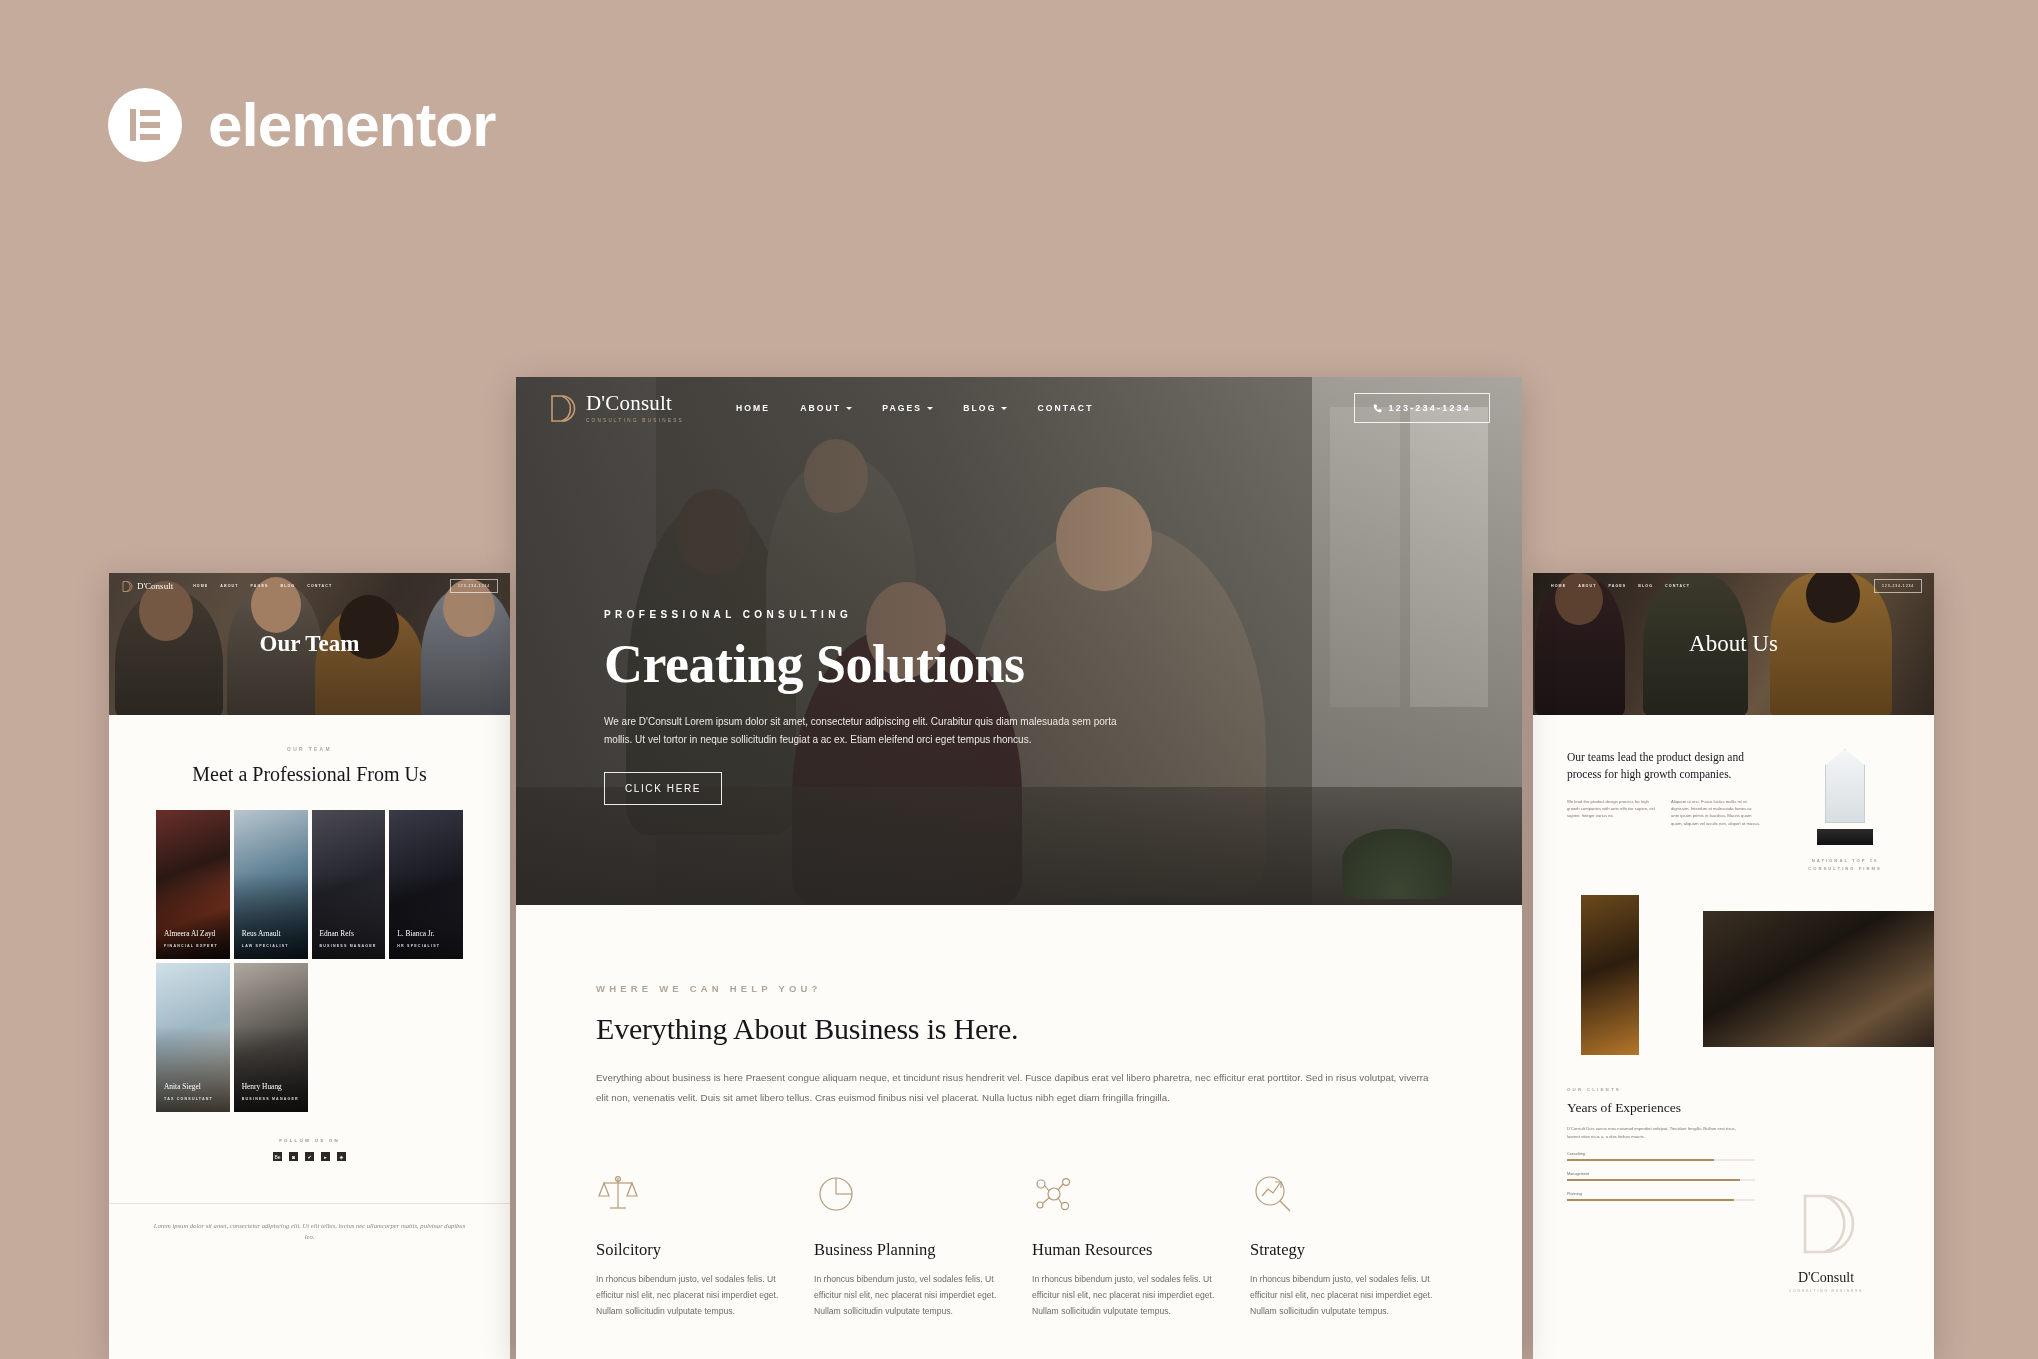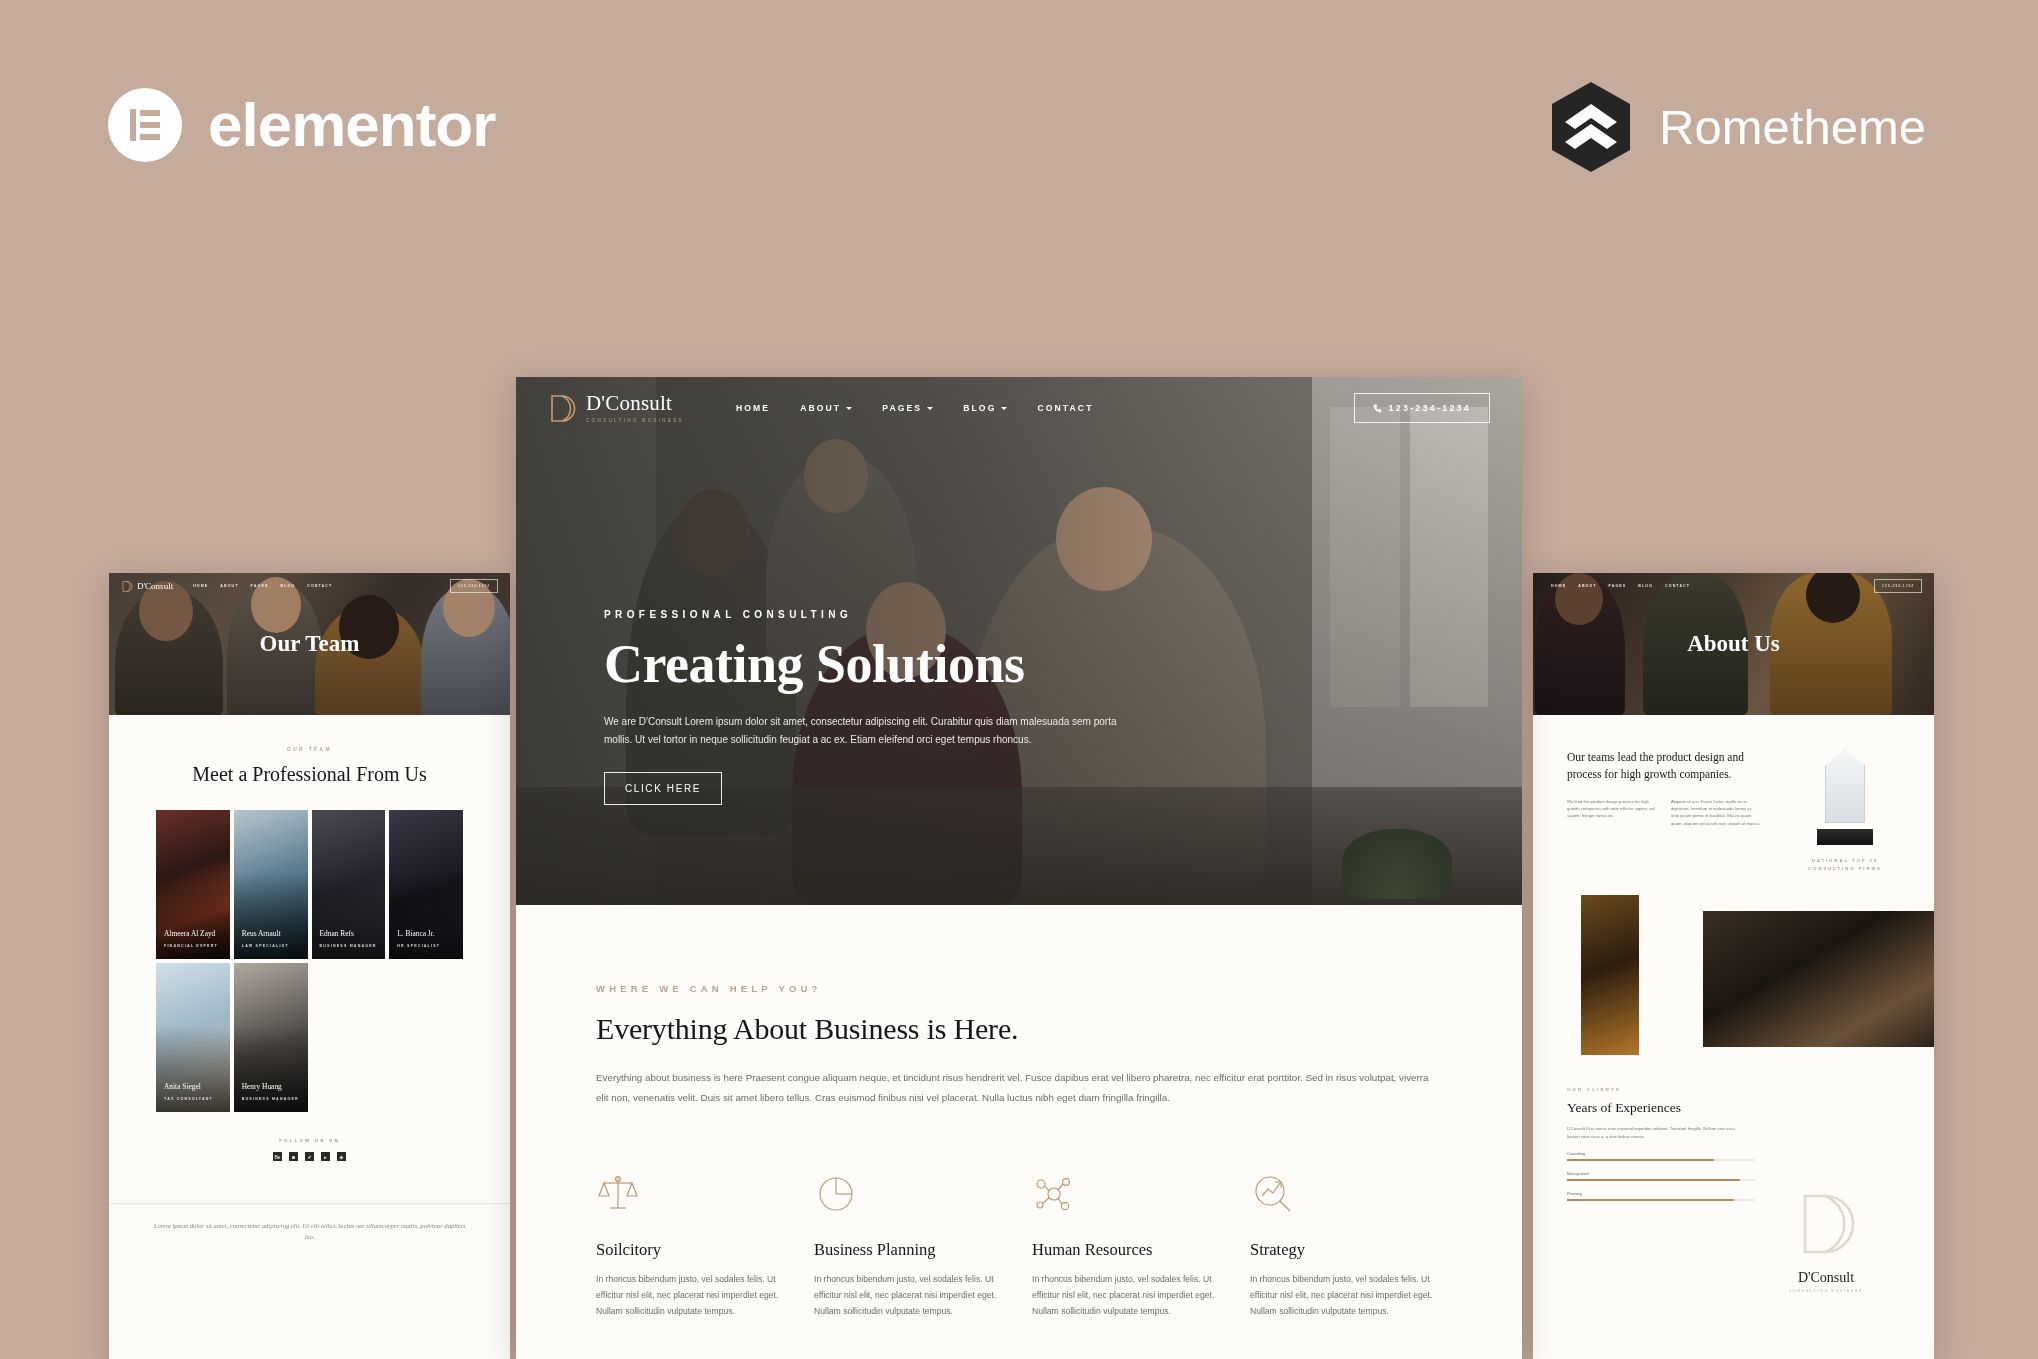--- a/index.html
+++ b/index.html
@@ -151,21 +151,21 @@
   
   .rp-hero { position:relative; height:142px; overflow:hidden; background:#2f2823; }
   .rp-hero .ph { position:absolute; inset:0; background:linear-gradient(120deg,#2b241e 0%,#564438 35%,#8d7255 62%,#3a2f26 100%); }
   .rp-hero .g1 { position:absolute; left:2px; top:6px; width:90px; height:138px; background:linear-gradient(180deg,#3a2326,#1d1316); border-radius:40% 40% 10% 10%/50% 50% 6% 6%; }
   .rp-hero .g1h{ position:absolute; left:22px; top:0px; width:48px; height:52px; background:#7a5540; border-radius:50%; }
   .rp-hero .g2 { position:absolute; left:110px; top:2px; width:105px; height:142px; background:linear-gradient(180deg,#4a4a38,#2a2a20); border-radius:40% 40% 10% 10%/50% 50% 6% 6%; }
   .rp-hero .g3 { position:absolute; right:42px; top:0px; width:122px; height:144px; background:linear-gradient(180deg,#c08a3c,#7a5220); border-radius:38% 38% 8% 8%/46% 46% 5% 5%; }
   .rp-hero .g3h{ position:absolute; right:74px; top:-6px; width:54px; height:56px; background:#2b1d16; border-radius:50%; }
   .rp-hero .ov { position:absolute; inset:0; background:rgba(24,20,16,.3); }
   .rp-title { position:absolute; inset:0; display:flex; align-items:center; justify-content:center; z-index:3;
-    color:#fff; font-family:"Liberation Serif",serif; font-weight:700; font-size:23px; }
+    color:#fff; font-family:"Liberation Serif",serif; font-weight:400; font-size:23px; }
 
   .rp-body { padding:34px 0 0 34px; }
   .rp-two { display:flex; gap:16px; }
   .rp-lead { font-family:"Liberation Serif",serif; font-size:11.5px; color:#17161a; line-height:1.5; width:190px; }
   .rp-cols { display:flex; gap:14px; margin-top:14px; }
   .rp-cols p { color:#7b746d; font-size:4.2px; line-height:1.75; width:90px; }
   .trophy-wrap { margin-left:auto; margin-right:34px; text-align:center; width:110px; }
   .trophy { width:56px; height:96px; margin:0 auto; position:relative; }
   .trophy .glass { position:absolute; left:8px; top:0; width:40px; height:74px; background:linear-gradient(180deg,#f4f6f7,#d8dee1); clip-path:polygon(50% 0,100% 22%,100% 100%,0 100%,0 22%); border:1px solid #c8ced1; }
   .trophy .base { position:absolute; left:0; bottom:0; width:56px; height:16px; background:linear-gradient(180deg,#2b2b2b,#121212); }
@@ -201,30 +201,20 @@
         <div class="bar-stack">
             <div class="bar-h"></div>
             <div class="bar-h"></div>
             <div class="bar-h"></div>
           </div>
       </div>
     </div>
     <div class="word">elementor</div>
   </div>
 
-  <div class="brand-rome">
-    <div class="rome-hex">
-      <svg width="84" height="94" viewBox="0 0 84 94">
-        <polygon points="42,2 81,24 81,70 42,92 3,70 3,24" fill="#252525"></polygon>
-        <path d="M42 24 L68 42 L58 49 L42 38 L26 49 L16 42 Z" fill="#fff"></path>
-        <path d="M42 44 L68 62 L58 69 L42 58 L26 69 L16 62 Z" fill="#fff"></path>
-      </svg>
-    </div>
-    <div class="word">Rometheme</div>
-  </div>
 
   <div class="page page-left">
     <div class="lp-hero">
       <div class="ph"></div>
       <div class="b1"></div>
         <div class="b1h"></div>
       <div class="b2"></div>
         <div class="b2h"></div>
       <div class="b3"></div>
         <div class="b3h"></div>

